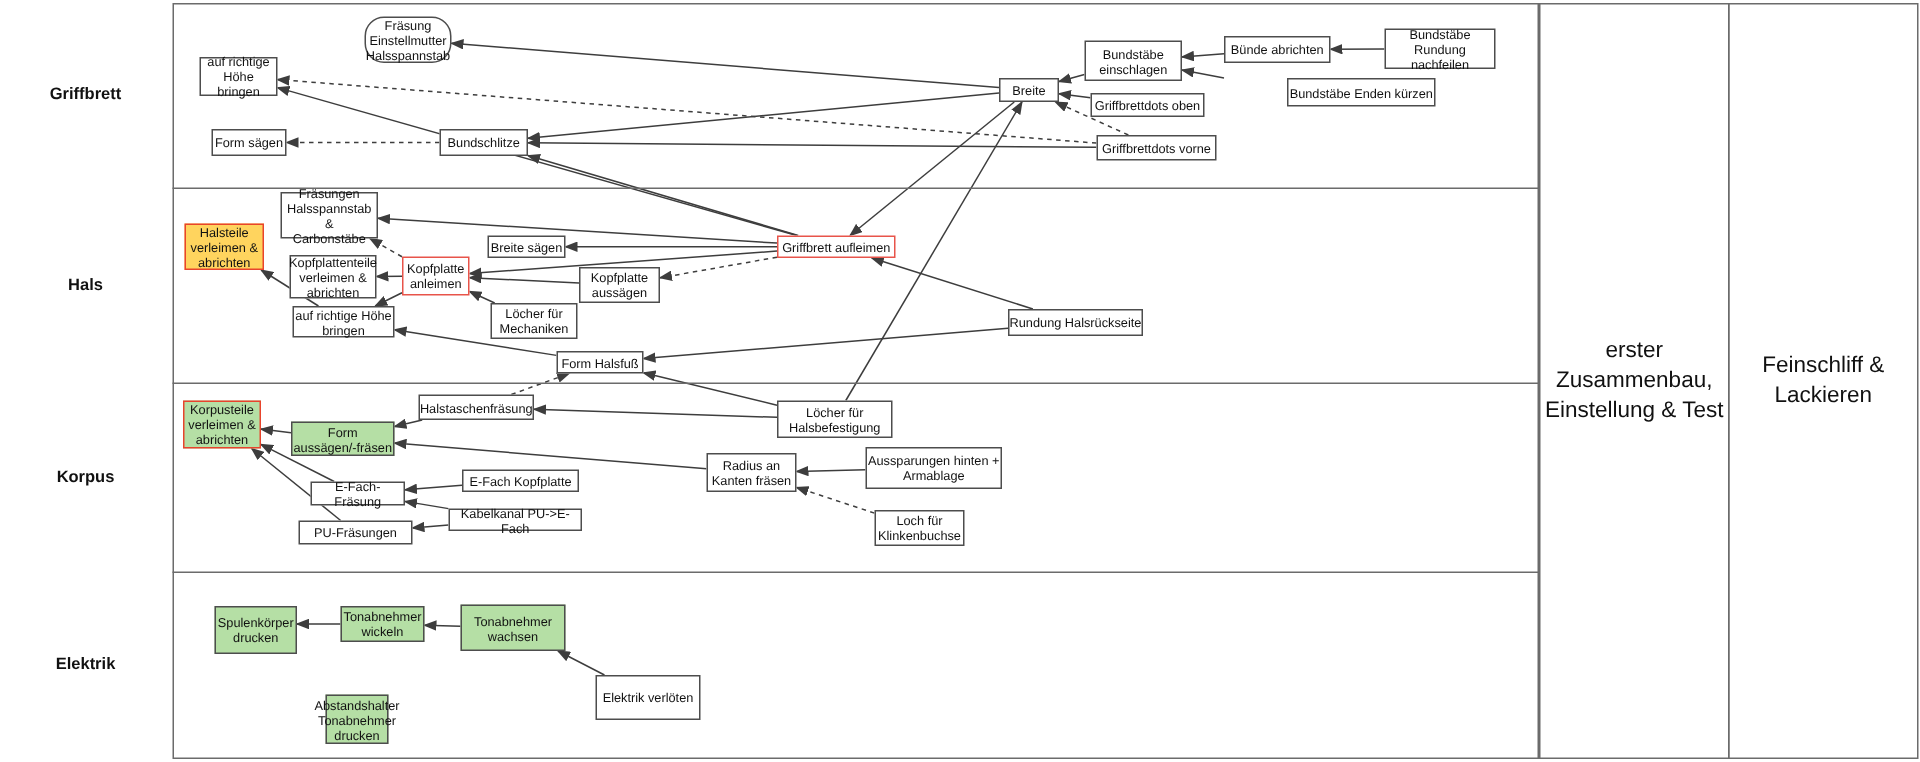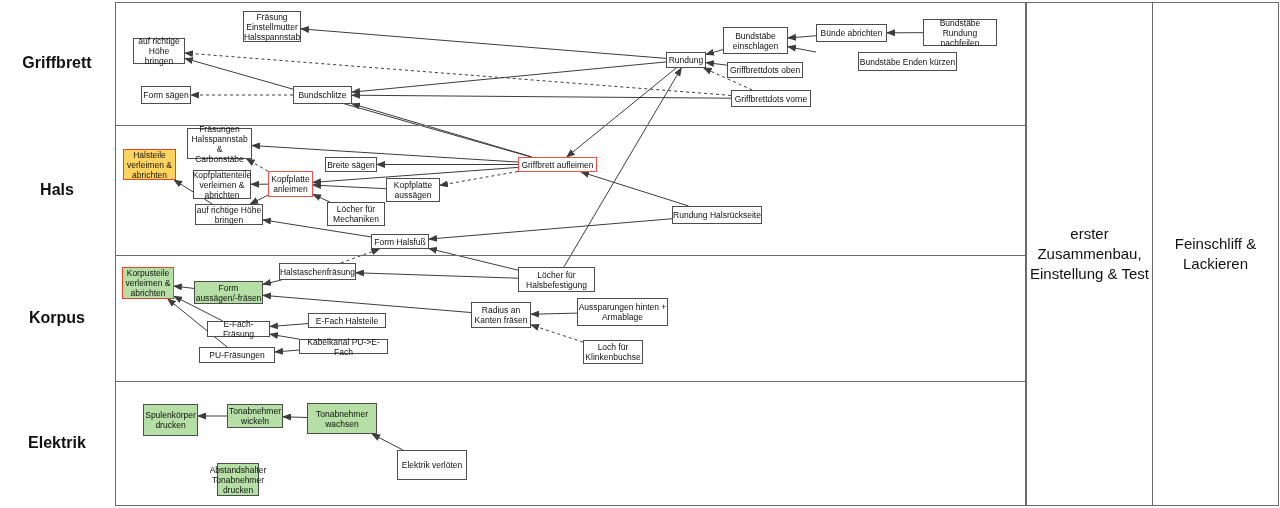--- a/index.html
+++ b/index.html
@@ -5,21 +5,21 @@
   html,body{margin:0;padding:0;background:#fff;}
   .canvas{position:relative;width:1280px;height:508px;background:#fff;
           font-family:"Liberation Sans",sans-serif;overflow:hidden;}
   .frame{position:absolute;left:115px;top:2px;width:911px;height:504px;
          border:1px solid #6b6b6b;box-sizing:border-box;}
   .lane-divider{position:absolute;left:115px;width:911px;height:1px;background:#6b6b6b;}
   .col{position:absolute;top:2px;height:504px;width:127px;border:1px solid #6b6b6b;
        box-sizing:border-box;display:flex;align-items:center;justify-content:center;
        text-align:center;font-size:15px;line-height:1.35;color:#111;white-space:pre-line;}
   .lane-label{position:absolute;transform:translate(-50%,-50%);font-weight:bold;
-              font-size:16px;color:#111;white-space:nowrap;}
+              font-size:11px;color:#111;white-space:nowrap;}
   .node{position:absolute;display:flex;align-items:center;justify-content:center;
         text-align:center;font-size:8.5px;line-height:10px;color:#111;white-space:pre-line;
         box-sizing:border-box;background:#fff;border:1px solid var(--box-border);padding:0;}
   .node.redline{border:1.5px solid var(--red-border);}
   .node.orange{background:var(--orange-fill);border:1.5px solid var(--orange-border);}
   .node.green{background:var(--green-fill);border:1px solid var(--box-border);}
   .node.greenred{background:var(--green-fill);border:1.5px solid var(--orange-border);}
   svg.edges{position:absolute;left:0;top:0;pointer-events:none;}
 </style>
 </head>
@@ -87,28 +87,28 @@
   <div class="lane-divider" style="top:381px"></div>
 
   <div id="lane-labels">
       <div class="lane-label" style="left: 57px; top: 63px;">Griffbrett</div>
       <div class="lane-label" style="left: 57px; top: 190px;">Hals</div>
       <div class="lane-label" style="left: 57px; top: 318px;">Korpus</div>
       <div class="lane-label" style="left: 57px; top: 443px;">Elektrik</div>
     </div>
 
   <div id="nodes-layer">
-      <div class="node default" style="left: 243px; top: 11px; width: 58px; height: 31px;">Fräsung
+      <div class="node default" style="left: 243px; top: 11px; width: 58px; height: 31px; border-radius: 13px;">Fräsung
 Einstellmutter
 Halsspannstab</div>
       <div class="node default" style="left: 133px; top: 38px; width: 52px; height: 26px;">auf richtige
 Höhe bringen</div>
       <div class="node default" style="left: 141px; top: 86px; width: 50px; height: 18px;">Form sägen</div>
       <div class="node default" style="left: 293px; top: 86px; width: 59px; height: 18px; text-align: center;">Bundschlitze</div>
-      <div class="node default" style="left: 666px; top: 52px; width: 40px; height: 16px;">Rundung</div>
+      <div class="node default" style="left: 666px; top: 52px; width: 40px; height: 16px;">Breite</div>
       <div class="node default" style="left: 723px; top: 27px; width: 65px; height: 27px;">Bundstäbe
 einschlagen</div>
       <div class="node default" style="left: 727px; top: 62px; width: 76px; height: 16px;">Griffbrettdots oben</div>
       <div class="node default" style="left: 731px; top: 90px; width: 80px; height: 17px;">Griffbrettdots vorne</div>
       <div class="node default" style="left: 816px; top: 24px; width: 71px; height: 18px;">Bünde abrichten</div>
       <div class="node default" style="left: 816px; top: 52px; width: 99px; height: 19px; margin-left: 42px;">Bundstäbe Enden kürzen</div>
       <div class="node default" style="left: 923px; top: 19px; width: 74px; height: 27px;">Bundstäbe
 Rundung nachfeilen</div>
       <div class="node orange" style="left: 123px; top: 149px; width: 53px; height: 31px;">Halsteile
 verleimen &amp;
@@ -131,21 +131,21 @@
       <div class="node default" style="left: 371px; top: 234px; width: 58px; height: 15px;">Form Halsfuß</div>
       <div class="node redline" style="left: 518px; top: 157px; width: 79px; height: 15px;">Griffbrett aufleimen</div>
       <div class="node default" style="left: 672px; top: 206px; width: 90px; height: 18px;">Rundung Halsrückseite</div>
       <div class="node greenred" style="left: 122px; top: 267px; width: 52px; height: 32px;">Korpusteile
 verleimen &amp;
 abrichten</div>
       <div class="node default" style="left: 279px; top: 263px; width: 77px; height: 17px;">Halstaschenfräsung</div>
       <div class="node green" style="left: 194px; top: 281px; width: 69px; height: 23px;">Form
 aussägen/-fräsen</div>
       <div class="node default" style="left: 207px; top: 321px; width: 63px; height: 16px;">E-Fach-Fräsung</div>
-      <div class="node default" style="left: 308px; top: 313px; width: 78px; height: 15px;">E-Fach Halsteile</div>
+      <div class="node default" style="left: 308px; top: 313px; width: 78px; height: 15px;">E-Fach Kopfplatte</div>
       <div class="node default" style="left: 299px; top: 339px; width: 89px; height: 15px;">Kabelkanal PU-&gt;E-Fach</div>
       <div class="node default" style="left: 199px; top: 347px; width: 76px; height: 16px;">PU-Fräsungen</div>
       <div class="node default" style="left: 518px; top: 267px; width: 77px; height: 25px;">Löcher für
 Halsbefestigung</div>
       <div class="node default" style="left: 471px; top: 302px; width: 60px; height: 26px; text-align: center;">Radius an
 Kanten fräsen</div>
       <div class="node default" style="left: 577px; top: 298px; width: 91px; height: 28px;">Aussparungen hinten +
 Armablage</div>
       <div class="node default" style="left: 583px; top: 340px; width: 60px; height: 24px;">Loch für
 Klinkenbuchse</div>

